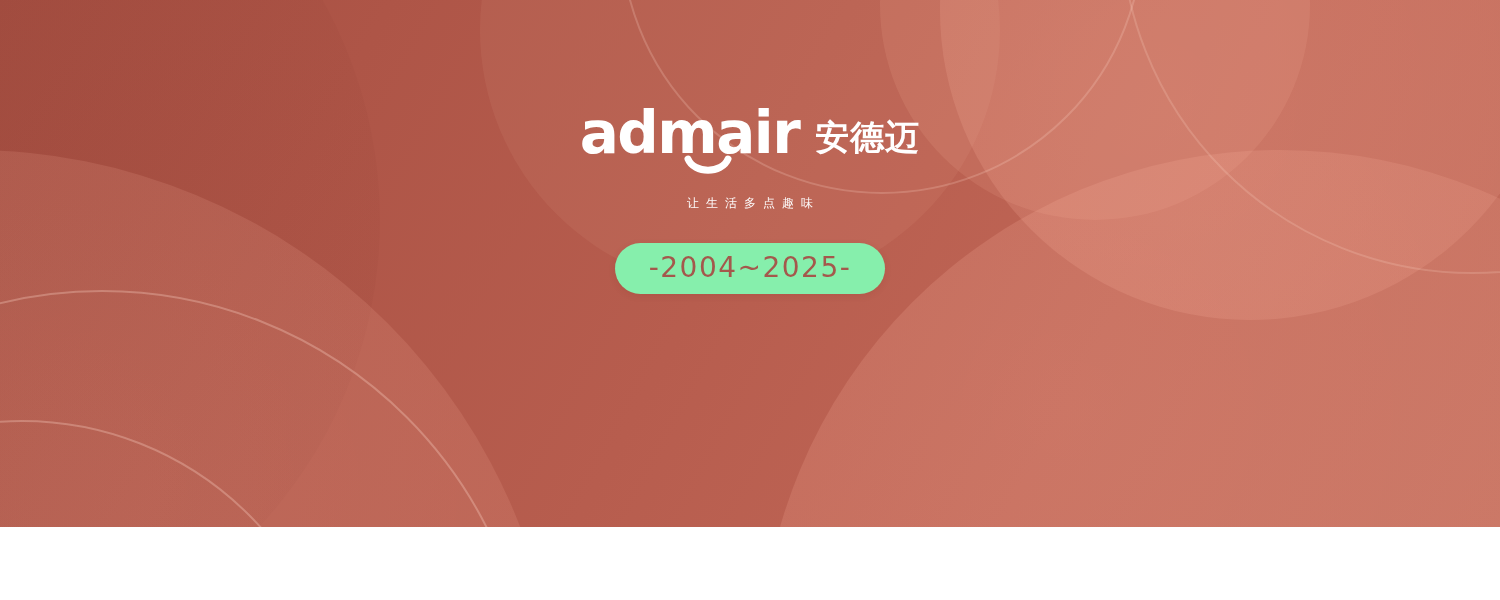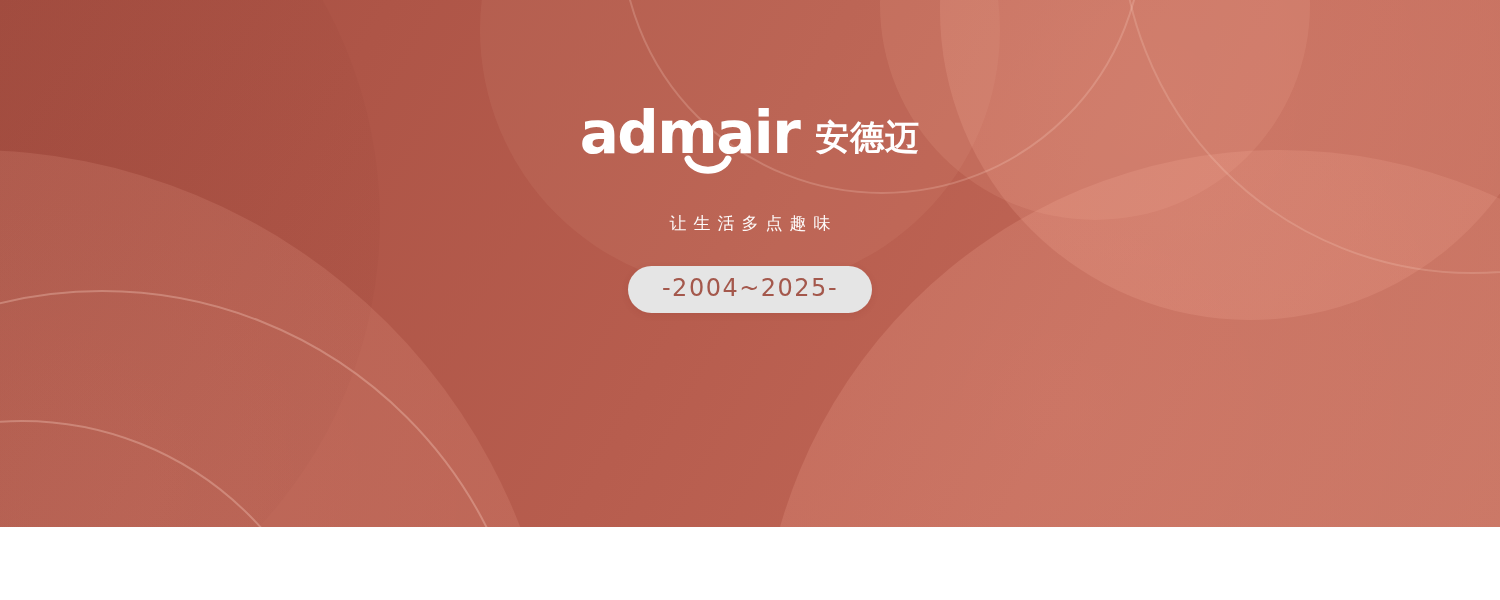--- a/index.html
+++ b/index.html
@@ -152,23 +152,23 @@
     font-weight: 700;
     color: #ffffff;
     letter-spacing: 1px;
     margin-left: 16px;
     margin-bottom: 8px;
     line-height: 1;
   }
 
   
   .tagline {
-    margin-top: 53px;
-    font-family: "DejaVu Sans", "Liberation Sans", sans-serif;
-    font-size: 17px;
+    margin-top: 35px;
+    font-family: "DejaVu Sans", "Liberation Sans", sans-serif;
+    font-size: 12px;
     font-weight: 500;
     color: rgba(255,255,255,0.97);
     letter-spacing: 7px;
     text-indent: 7px;
     line-height: 1;
   }
 
   
   .headline {
     margin-top: 52px;
@@ -178,26 +178,26 @@
     color: #ffffff;
     letter-spacing: 2px;
     line-height: 1;
     white-space: nowrap;
     text-shadow: 2px 3px 5px rgba(120,45,35,0.22);
   }
 
   
   .badge {
     margin-top: 34px;
-    background: #e5e5e5;
+    background: #86efac;
     color: #a4584c;
     border-radius: 999px;
     padding: 9px 34px 11px 34px;
     font-family: "DejaVu Sans", "Liberation Sans", sans-serif;
-    font-size: 24px;
+    font-size: 28px;
     font-weight: 400;
     letter-spacing: 1.5px;
     line-height: 1.12;
     box-shadow: 0 2px 7px rgba(120,45,35,0.12);
   }
 </style>
 </head>
 <body>
 
 <div id="banner">

